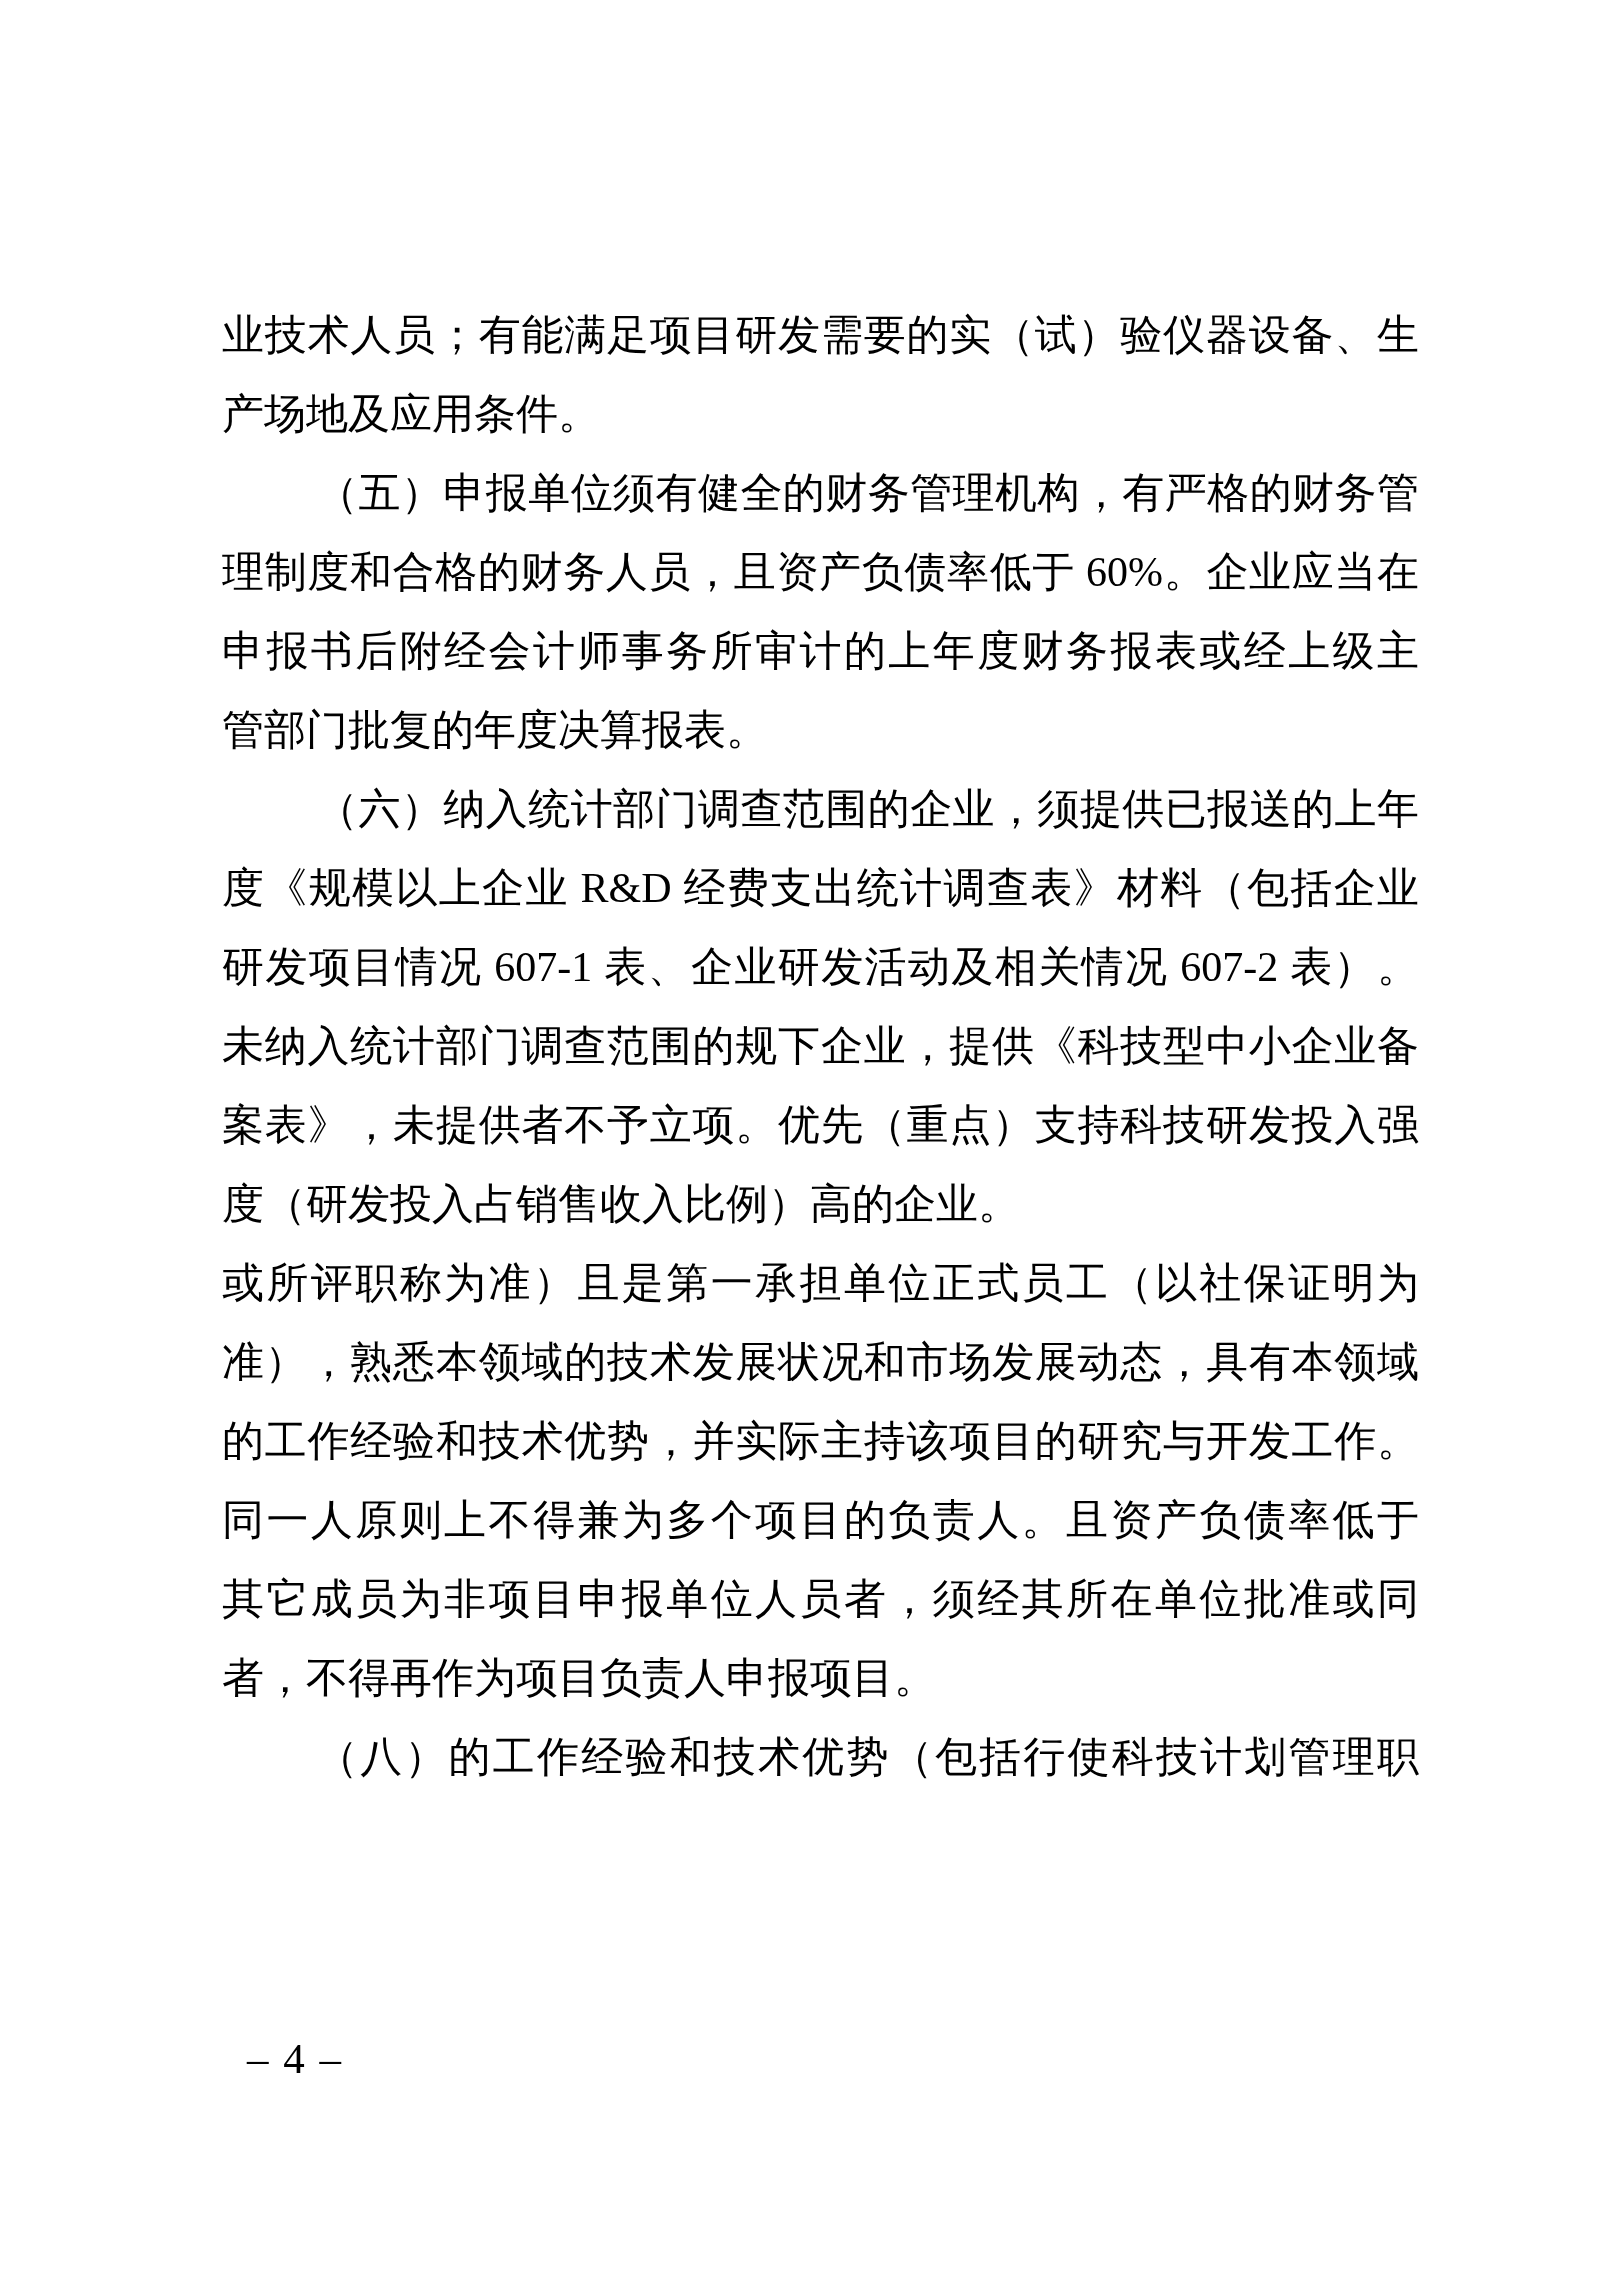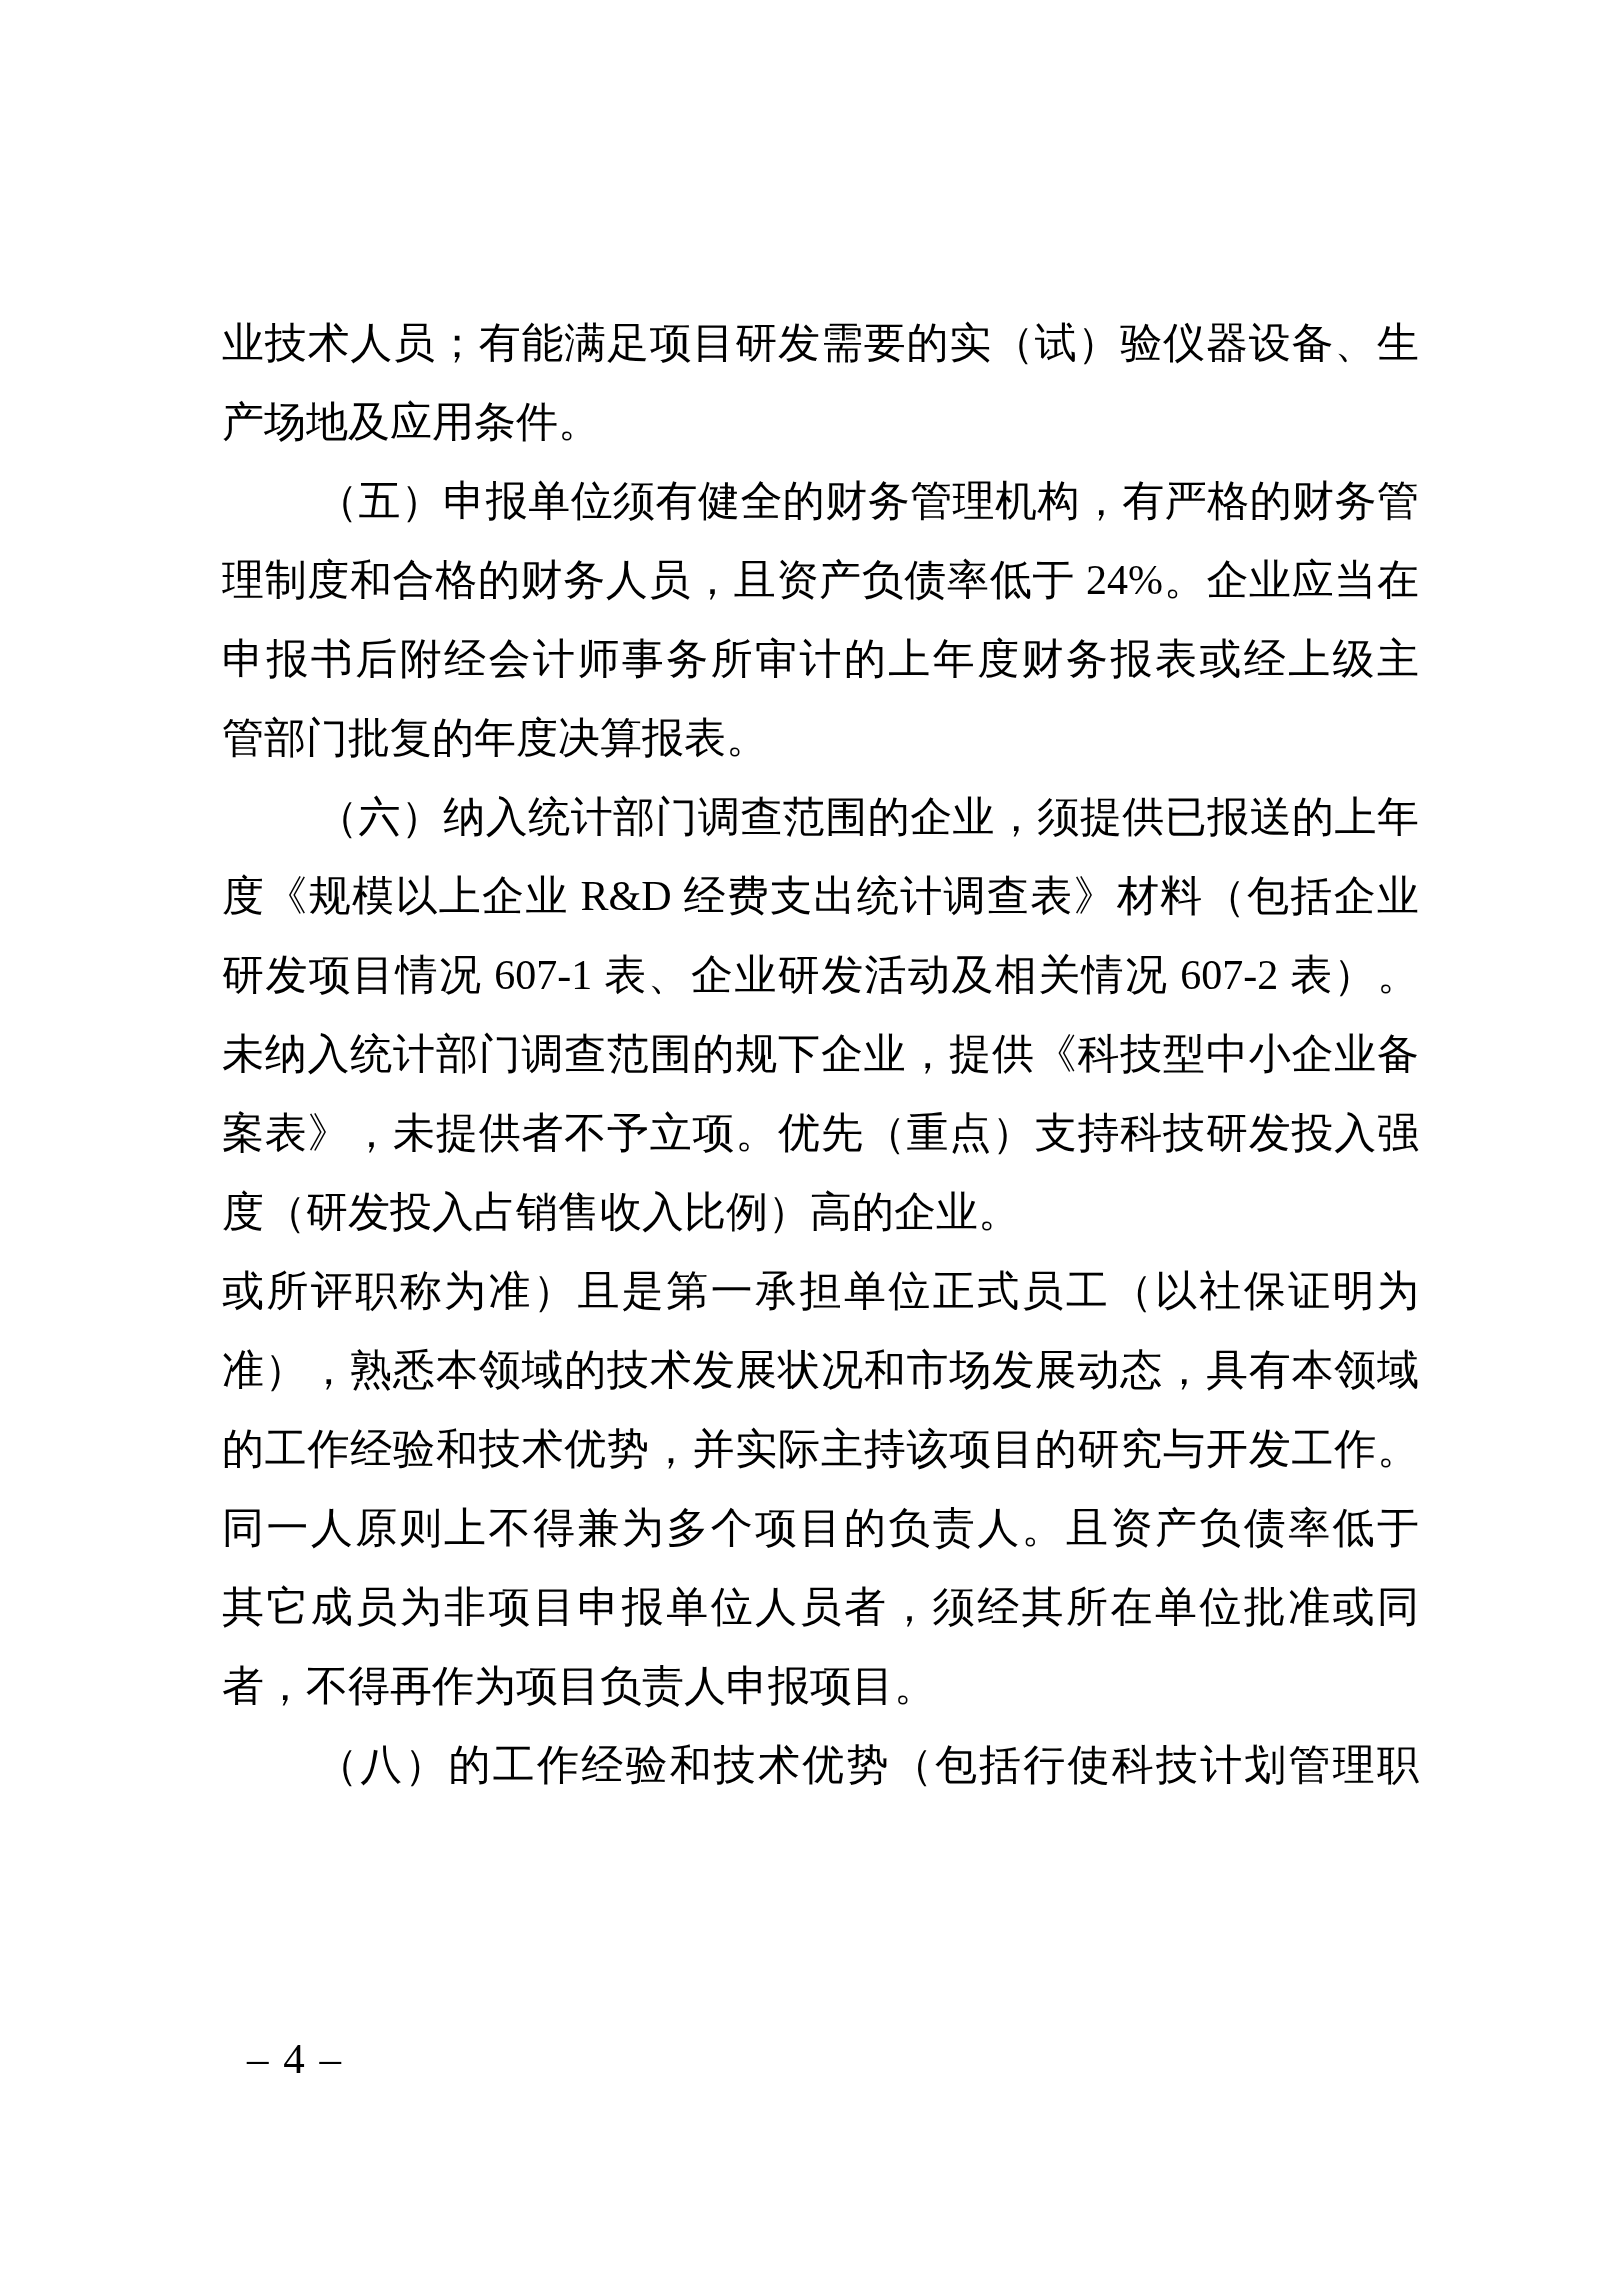--- a/index.html
+++ b/index.html
@@ -12,21 +12,21 @@
     width: 1621px;
     height: 2293px;
     background: #ffffff;
     overflow: hidden;
     font-family: "Liberation Serif", "DejaVu Serif", serif;
     color: #000000;
   }
   .text-block {
     position: absolute;
     left: 222px;
-    top: 304px;
+    top: 296px;
     width: 1197px;
   }
   .line {
     font-size: 42px;
     line-height: 79px;
     height: 79px;
     white-space: normal;
     font-weight: normal;
     letter-spacing: 0;
   }
@@ -48,21 +48,21 @@
   }
 </style>
 </head>
 <body>
 
 <div class="page">
   <div class="text-block">
     <div class="line j">业技术人员；有能满足项目研发需要的实（试）验仪器设备、生</div>
     <div class="line">产场地及应用条件。</div>
     <div class="line j indent">（五）申报单位须有健全的财务管理机构，有严格的财务管</div>
-    <div class="line j">理制度和合格的财务人员，且资产负债率低于 24%。企业应当在</div>
+    <div class="line j">理制度和合格的财务人员，且资产负债率低于 60%。企业应当在</div>
     <div class="line j">申报书后附经会计师事务所审计的上年度财务报表或经上级主</div>
     <div class="line">管部门批复的年度决算报表。</div>
     <div class="line j indent">（六）纳入统计部门调查范围的企业，须提供已报送的上年</div>
     <div class="line j">度《规模以上企业 R&amp;D 经费支出统计调查表》材料（包括企业</div>
     <div class="line j">研发项目情况 607-1 表、企业研发活动及相关情况 607-2 表）。</div>
     <div class="line j">未纳入统计部门调查范围的规下企业，提供《科技型中小企业备</div>
     <div class="line j">案表》，未提供者不予立项。优先（重点）支持科技研发投入强</div>
     <div class="line">度（研发投入占销售收入比例）高的企业。</div>
     <div class="line j">或所评职称为准）且是第一承担单位正式员工（以社保证明为</div>
     <div class="line j">准），熟悉本领域的技术发展状况和市场发展动态，具有本领域</div>

